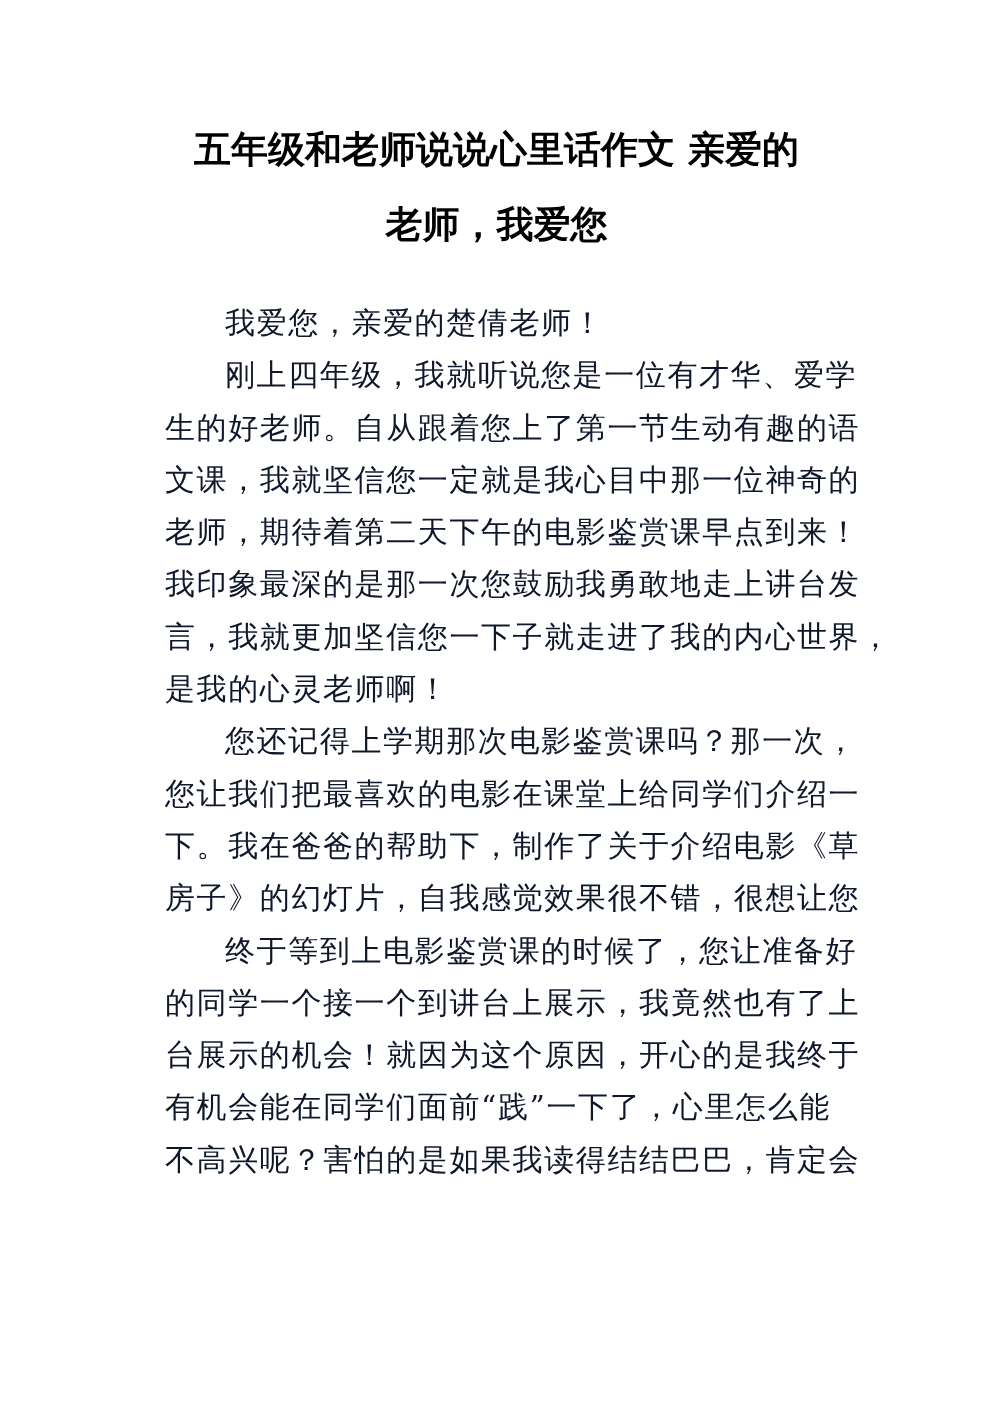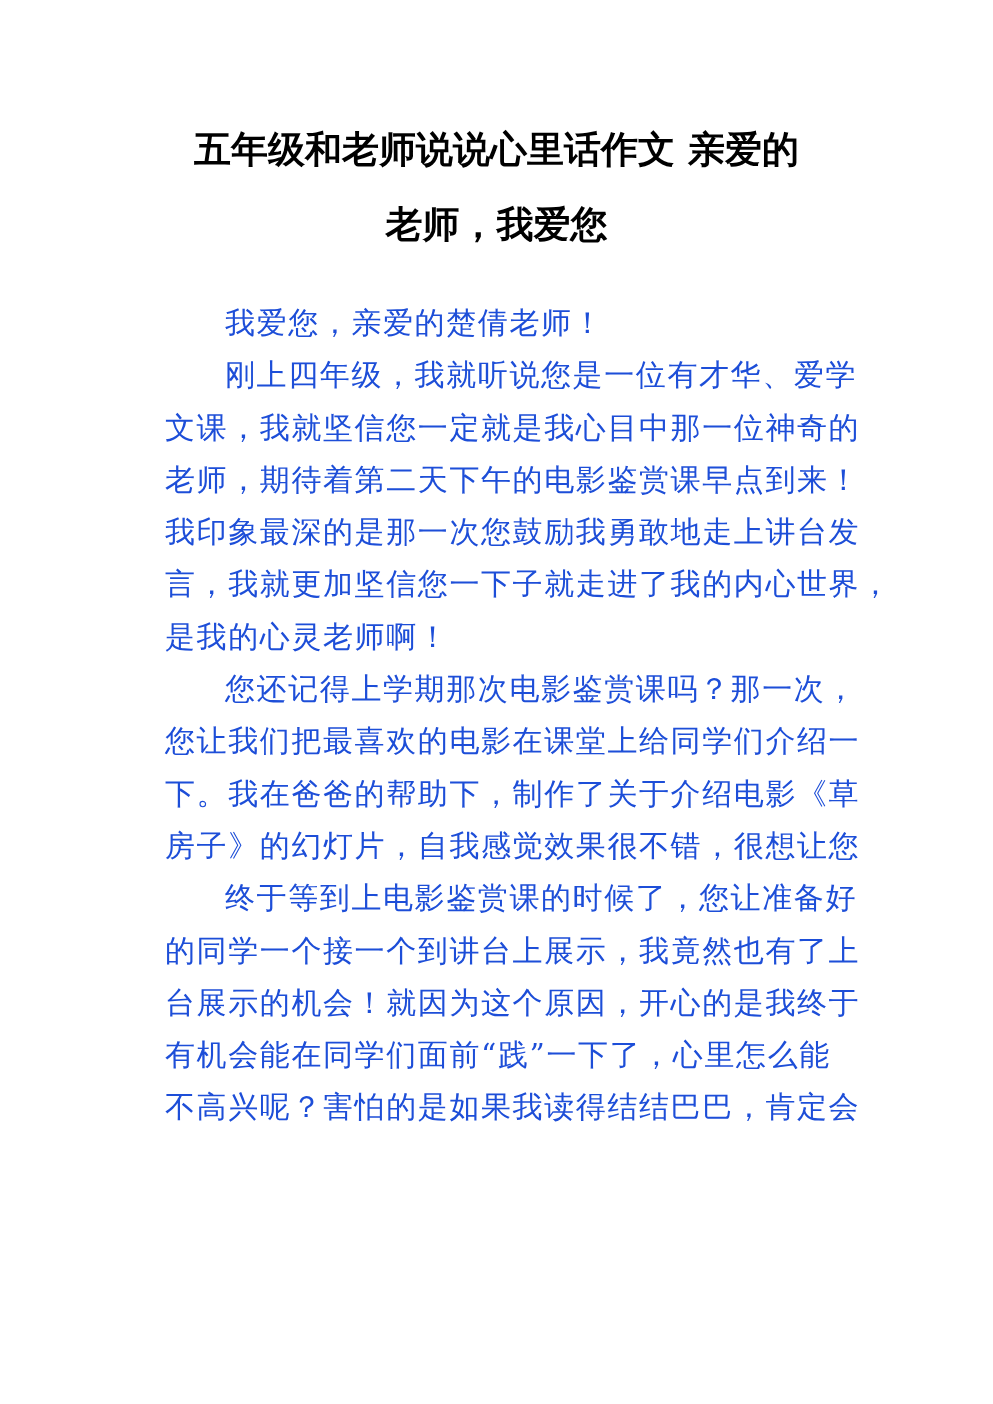--- a/index.html
+++ b/index.html
@@ -36,21 +36,21 @@
     }
     .title-line1 { top: 125px; }
     .title-line2 { top: 192px; margin-top: 8px; }
     .body-text {
       position: absolute;
       left: 165px;
       width: 670px;
       top: 297px;
       font-family: "DejaVu Serif", "Liberation Serif", serif;
       font-size: 30px;
-      color: #1d4ed8;
+      color: #0f172a;
     }
     .line {
       display: block;
       height: 52.3px;
       line-height: 52.3px;
       white-space: nowrap;
       letter-spacing: 1.6px;
     }
     .line.indent {
       padding-left: 60px;
@@ -59,20 +59,21 @@
 </head>
 <body>
 
 <div class="page">
   <div class="title title-line1">五年级和老师说说心里话作文 亲爱的</div>
   <div class="title title-line2">老师，我爱您</div>
 
   <div class="body-text">
     <span class="line indent">我爱您，亲爱的楚倩老师！</span>
     <span class="line indent">刚上四年级，我就听说您是一位有才华、爱学</span>
+    <span class="line">生的好老师。自从跟着您上了第一节生动有趣的语</span>
     <span class="line">文课，我就坚信您一定就是我心目中那一位神奇的</span>
     <span class="line">老师，期待着第二天下午的电影鉴赏课早点到来！</span>
     <span class="line">我印象最深的是那一次您鼓励我勇敢地走上讲台发</span>
     <span class="line">言，我就更加坚信您一下子就走进了我的内心世界，</span>
     <span class="line">是我的心灵老师啊！</span>
     <span class="line indent">您还记得上学期那次电影鉴赏课吗？那一次，</span>
     <span class="line">您让我们把最喜欢的电影在课堂上给同学们介绍一</span>
     <span class="line">下。我在爸爸的帮助下，制作了关于介绍电影《草</span>
     <span class="line">房子》的幻灯片，自我感觉效果很不错，很想让您</span>
     <span class="line indent">终于等到上电影鉴赏课的时候了，您让准备好</span>

